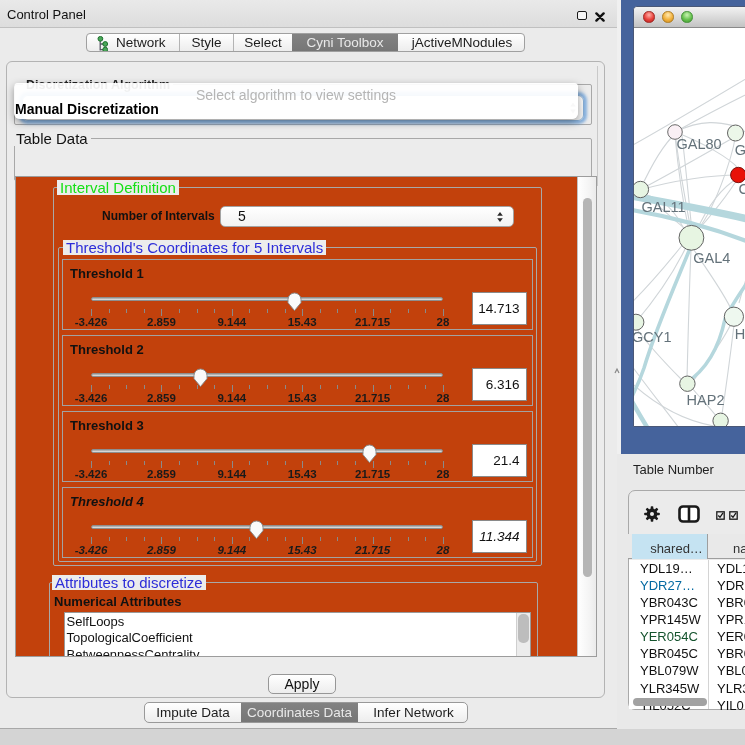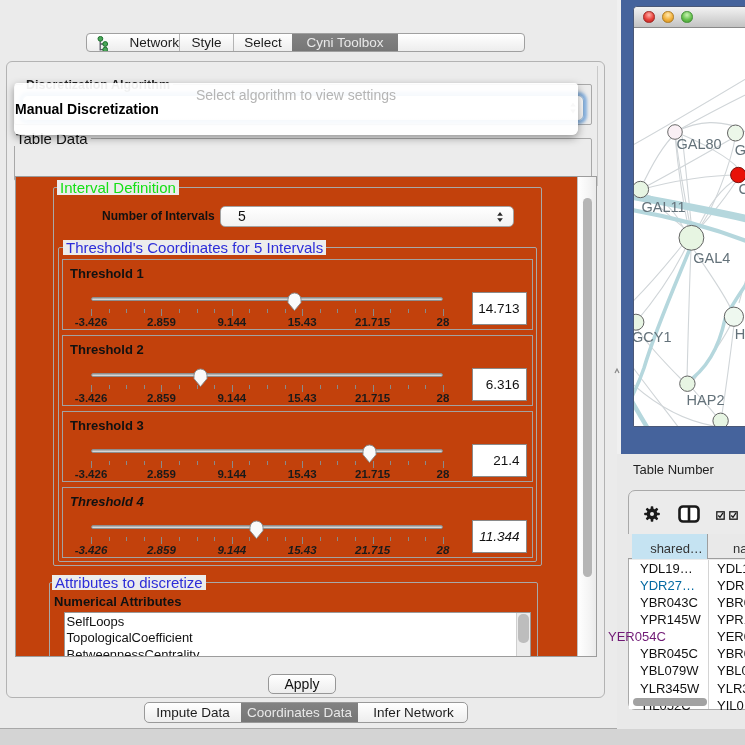--- a/index.html
+++ b/index.html
@@ -35,49 +35,57 @@
 .slab{position:absolute;width:60px;text-align:center;font-size:11.5px;font-weight:bold;color:#1a1a1a;top:55.5px;}
 .vbox{position:absolute;left:408.5px;top:32px;width:55px;height:33px;background:#fff;border:1px solid #8a8a8a;font-size:13.5px;color:#111;text-align:right;line-height:31px;padding-right:6px;}
 
 #numlist{position:absolute;left:63.5px;top:621px;width:467px;height:45px;background:#fff;border:1px solid #9a9a9a;font-size:13px;color:#111;overflow:hidden;}
 
 #applybtn{position:absolute;left:268px;top:674px;width:68px;height:20px;border:1px solid #979797;border-radius:5px;background:linear-gradient(#ffffff,#ededed);text-align:center;font-size:14px;line-height:19px;color:#111;}
 #btabs{position:absolute;left:144px;top:702px;width:324px;height:21px;border:1px solid #999999;border-radius:5px;background:linear-gradient(#ffffff,#ededed);overflow:hidden;}
 .bseg{position:absolute;top:0;height:21px;font-size:13.5px;color:#1c1c1c;text-align:center;line-height:20px;}
 .bseg.segdark{background:linear-gradient(#828282,#757575);color:#e9e9e9;}
 
-#popup{position:absolute;left:14px;top:83px;width:564px;height:52px;background:rgba(255,255,255,0.93);border-radius:4px 4px 6px 6px;box-shadow:0 3px 8px rgba(0,0,0,0.38);}
+#popup{position:absolute;left:14px;top:83px;width:564px;height:36px;background:rgba(255,255,255,0.93);border-radius:4px 4px 6px 6px;box-shadow:0 3px 8px rgba(0,0,0,0.38);}
 #popup .r1{position:absolute;left:0;top:4px;width:100%;text-align:center;font-size:14px;color:#b5b5b5;}
 #popup .r2{position:absolute;left:1px;top:18px;font-size:14px;font-weight:bold;color:#000;}
 #popup .r3{position:absolute;left:1px;top:32.5px;font-size:14.5px;letter-spacing:0.2px;color:#000;}
 
 #splitter{position:absolute;left:617px;top:0;width:4px;height:729px;background:#f0f0f0;}
 #blue{position:absolute;left:621px;top:0;width:124px;height:454px;background:#45639c;}
 #netwin{position:absolute;left:633px;top:6px;width:120px;height:421px;background:#fff;border:1px solid #4a5877;border-radius:4px 0 0 0;overflow:hidden;}
 #nettb{position:absolute;left:0;top:0;width:100%;height:21px;background:linear-gradient(#f2f2f2,#c3c3c3);border-bottom:1px solid #8a8a8a;border-radius:3px 0 0 0;}
 .mbtn{position:absolute;top:4px;width:11.5px;height:11.5px;border-radius:50%;}
 #tpanel-label{position:absolute;left:633px;top:462px;font-size:13px;color:#222;}
 #twin{position:absolute;left:628px;top:490px;width:130px;height:220px;background:#ebebeb;border:1px solid #a9a9a9;border-radius:7px 0 0 7px;overflow:hidden;}
 </style></head>
 <body>
 
 <div id="cp">
+  <div id="titlebar">
+    <div class="t">Control Panel</div>
+    <div id="floatic"></div>
+    <svg class="abs" style="left:594.5px;top:11.5px" width="10" height="10" viewBox="0 0 10 10">
+        <path d="M1.4 1.4 L8.6 8.6 M8.6 1.4 L1.4 8.6" stroke="#111" stroke-width="2.4" stroke-linecap="round"></path>
+      </svg>
+  </div>
   <div id="tabbar">
-    <div class="seg" style="left:0;width:92px;text-align:right;padding-left:29px;">Network</div>
+    <div class="seg" style="left:0;width:92px;text-align:left;padding-left:29px;">Network</div>
     <svg class="abs" style="left:8px;top:2px" width="13" height="16" viewBox="0 0 13 16">
         <path d="M5.2 3.5 V14.5 M5.2 8 H10.2 M5.2 13.6 H10.2" stroke="#5a5a66" stroke-width="1.3" fill="none"></path>
         <circle cx="5.4" cy="2.8" r="2.4" fill="#49a858" stroke="#1e6e2e" stroke-width="1"></circle>
         <circle cx="10.2" cy="8" r="2.4" fill="#49a858" stroke="#1e6e2e" stroke-width="1"></circle>
         <circle cx="10.2" cy="13.6" r="2.4" fill="#49a858" stroke="#1e6e2e" stroke-width="1"></circle>
       </svg>
     <div class="vsep" style="left:92px;"></div>
     <div class="seg" style="left:93px;width:53px;">Style</div>
     <div class="vsep" style="left:146px;"></div>
     <div class="seg" style="left:147px;width:58px;">Select</div>
     <div class="seg segdark" style="left:205px;width:106px;">Cyni Toolbox</div>
+    <div class="seg" style="left:311px;width:128px;">jActiveMNodules</div>
   </div>
   <div id="panel"></div>
   <div class="abs" style="left:597px;top:66px;width:1px;height:120px;background:#c9c9c9;"></div>
 
   <div class="group" style="left:14px;top:84px;width:578px;height:41px;"></div>
   <div class="gtitle" style="left:23px;top:79px;font-weight:bold;color:#222;font-size:12.5px;line-height:12.5px;">Discretization Algorithm</div>
   <div class="combo" style="left:22px;top:95px;width:562px;height:26px;border:1px solid #86aed6;box-shadow:0 0 3px 2.2px rgba(95,155,220,0.7);border-radius:6px;">
     <div class="ar" style="right:3px;">
         <svg width="7" height="11" viewBox="0 0 7 11">
           <path d="M3.5 0 L6.2 4 H0.8 Z" fill="#9a9a9a"></path>
@@ -369,21 +377,21 @@
 <div class="abs" style="left:629px;top:560px;width:131px;height:149px;background:#ffffff;"></div>
 <div class="abs" style="left:708px;top:560px;width:1px;height:149px;background:#d4d4d4;"></div>
 <div class="abs" style="left:640px;top:560.8px;font-size:13px;color:#111;">YDL19…</div>
 <div class="abs" style="left:717px;top:560.8px;font-size:13px;color:#111;">YDL1</div>
 <div class="abs" style="left:640px;top:577.9px;font-size:13px;color:#0369a1;">YDR27…</div>
 <div class="abs" style="left:717px;top:577.9px;font-size:13px;color:#111;">YDR2</div>
 <div class="abs" style="left:640px;top:595.0px;font-size:13px;color:#111;">YBR043C</div>
 <div class="abs" style="left:717px;top:595.0px;font-size:13px;color:#111;">YBR0</div>
 <div class="abs" style="left:640px;top:612.1px;font-size:13px;color:#111;">YPR145W</div>
 <div class="abs" style="left:717px;top:612.1px;font-size:13px;color:#111;">YPR1</div>
-<div class="abs" style="left:608px;top:629.2px;font-size:13px;color:#701a75;">YER054C</div>
+<div class="abs" style="left:640px;top:629.2px;font-size:13px;color:#14532d;">YER054C</div>
 <div class="abs" style="left:717px;top:629.2px;font-size:13px;color:#111;">YER0</div>
 <div class="abs" style="left:640px;top:646.3px;font-size:13px;color:#111;">YBR045C</div>
 <div class="abs" style="left:717px;top:646.3px;font-size:13px;color:#111;">YBR0</div>
 <div class="abs" style="left:640px;top:663.4px;font-size:13px;color:#111;">YBL079W</div>
 <div class="abs" style="left:717px;top:663.4px;font-size:13px;color:#111;">YBL0</div>
 <div class="abs" style="left:640px;top:680.5px;font-size:13px;color:#111;">YLR345W</div>
 <div class="abs" style="left:717px;top:680.5px;font-size:13px;color:#111;">YLR3</div>
 <div class="abs" style="left:640px;top:697.6px;font-size:13px;color:#111;">YIL052C</div>
 <div class="abs" style="left:717px;top:697.6px;font-size:13px;color:#111;">YIL0</div>
 <div class="abs" style="left:633px;top:697.5px;width:74px;height:8.5px;background:#a2a2a2;border-radius:4px;"></div>

